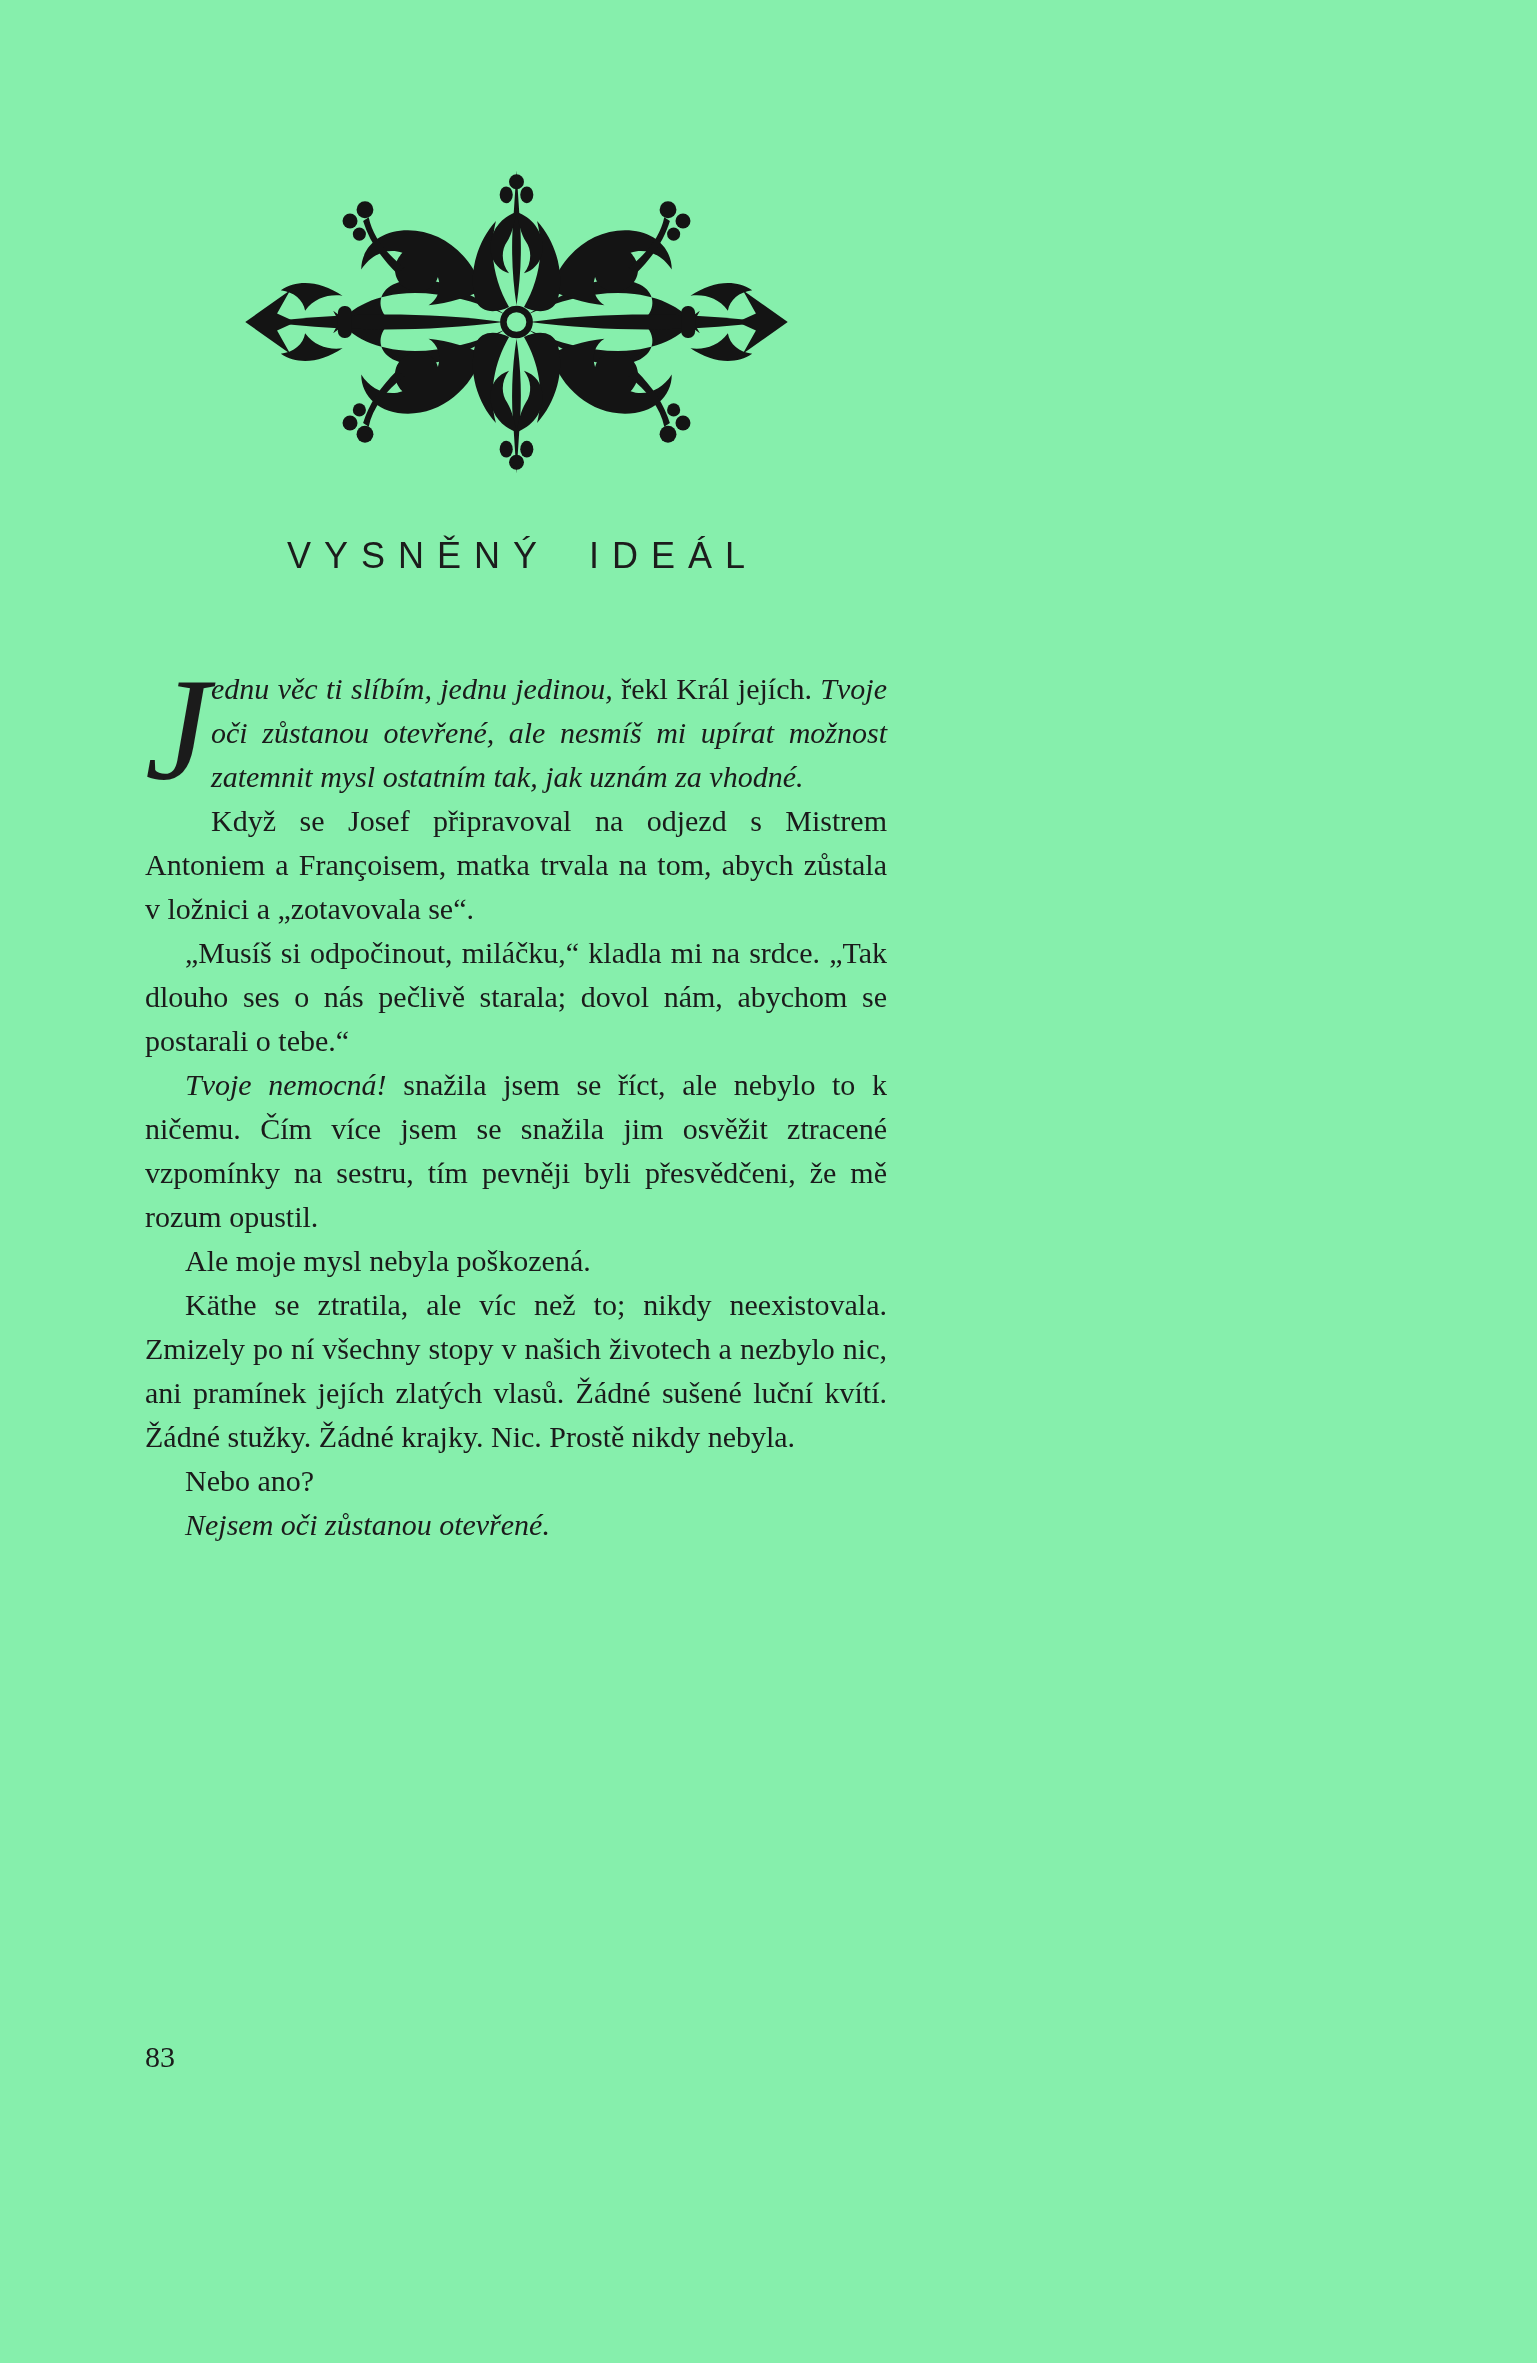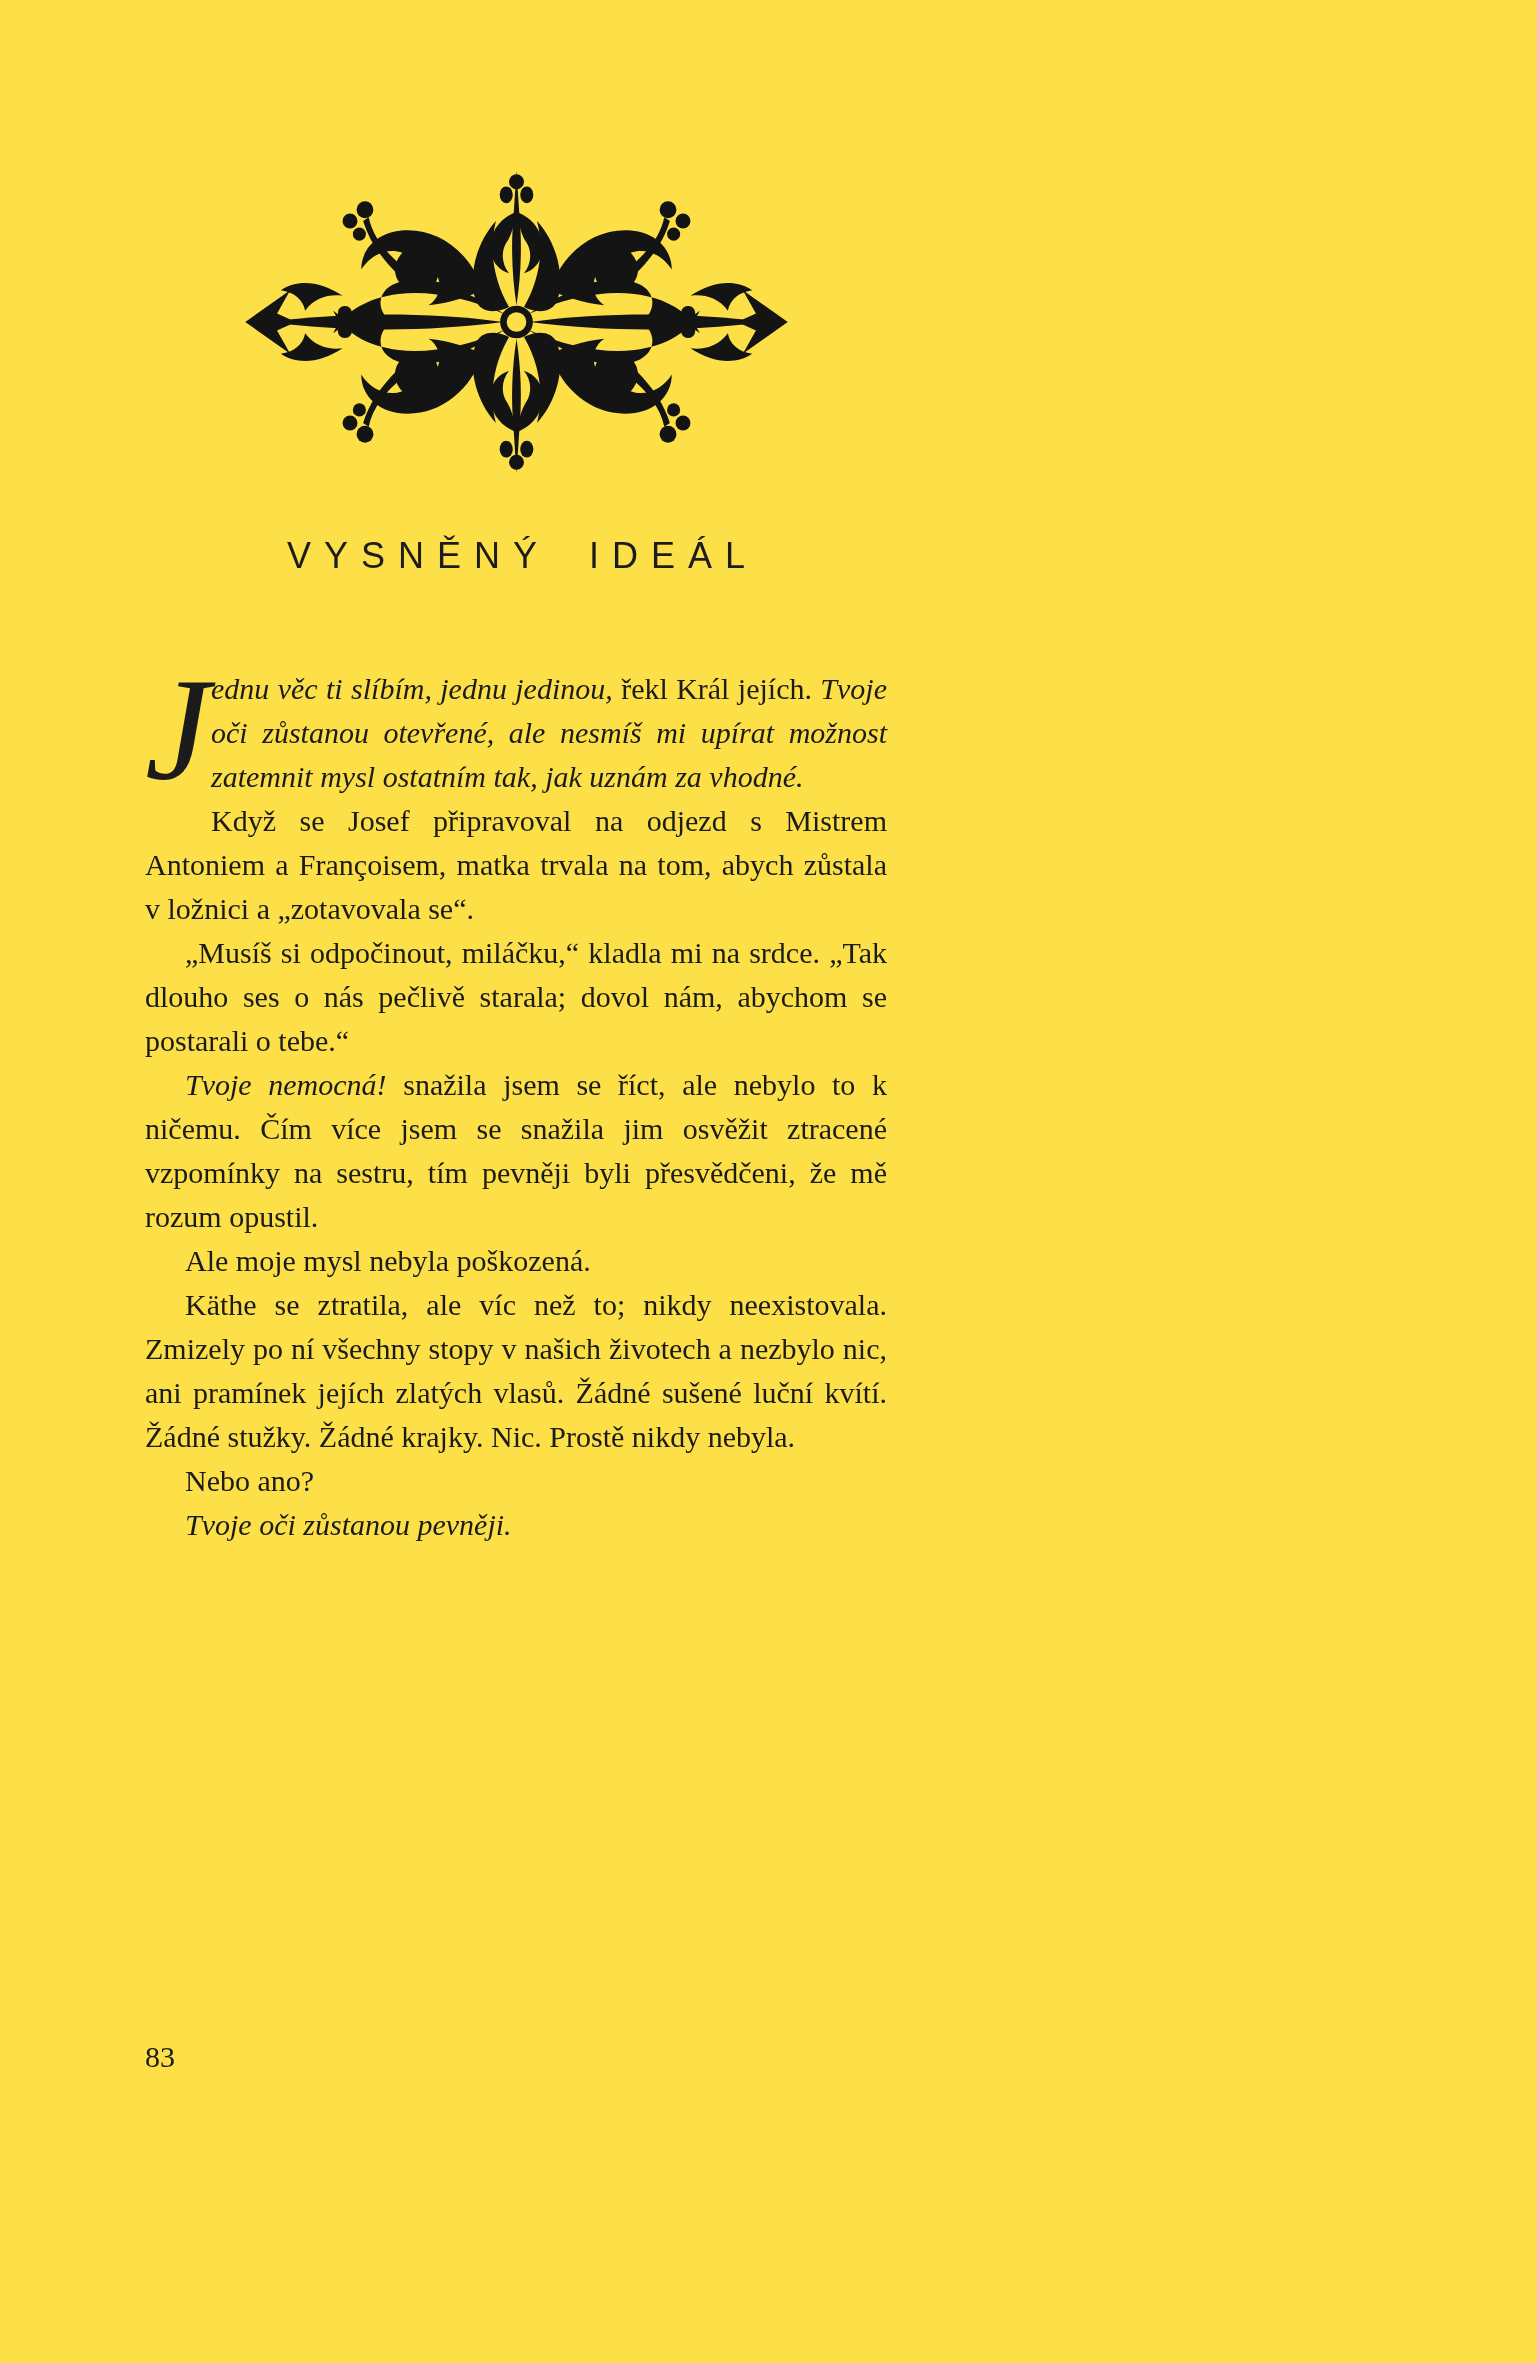--- a/index.html
+++ b/index.html
@@ -6,21 +6,21 @@
   html, body { width: 1537px; height: 2363px; }
   body {
     background: #ffffff;
     font-family: "Liberation Serif", serif;
     position: relative;
     overflow: hidden;
   }
   .page {
     position: absolute;
     inset: 0;
-    background: #fde047;
+    background: #86efac;
   }
   .content {
     position: absolute;
     left: 145px;
     top: 0;
     width: 742px;
   }
   .ornament {
     display: block;
     margin: 163px auto 0;
@@ -116,19 +116,19 @@
     <h1 class="title">VYSNĚNÝ IDEÁL</h1>
 
     <div class="body-text">
         <p class="para"><span class="dropcap">J</span><span class="it">ednu věc ti slíbím, jednu jedinou, </span><span>řekl Král jejích. </span><span class="it">Tvoje oči zůstanou otevřené, ale nesmíš mi upírat možnost zatemnit mysl ostatním tak, jak uznám za vhodné.</span></p>
         <p class="para"><span>Když se Josef připravoval na odjezd s Mistrem Antoniem a Françoisem, matka trvala na tom, abych zůstala v ložnici a „zotavovala se“.</span></p>
         <p class="para indent"><span>„Musíš si odpočinout, miláčku,“ kladla mi na srdce. „Tak dlouho ses o nás pečlivě starala; dovol nám, abychom se postarali o tebe.“</span></p>
         <p class="para indent"><span class="it">Tvoje nemocná! </span><span>snažila jsem se říct, ale nebylo to k ničemu. Čím více jsem se snažila jim osvěžit ztracené vzpomínky na sestru, tím pevněji byli přesvědčeni, že mě rozum opustil.</span></p>
         <p class="para indent"><span>Ale moje mysl nebyla poškozená.</span></p>
         <p class="para indent"><span>Käthe se ztratila, ale víc než to; nikdy neexistovala. Zmizely po ní všechny stopy v našich životech a nezbylo nic, ani pramínek jejích zlatých vlasů. Žádné sušené luční kvítí. Žádné stužky. Žádné krajky. Nic. Prostě nikdy nebyla.</span></p>
         <p class="para indent"><span>Nebo ano?</span></p>
-        <p class="para indent"><span class="it">Tvoje oči zůstanou pevněji.</span></p>
+        <p class="para indent"><span class="it">Nejsem oči zůstanou otevřené.</span></p>
       </div>
 
   </div>
 
   <div class="page-number">83</div>
 </div>
 
 </body></html>

